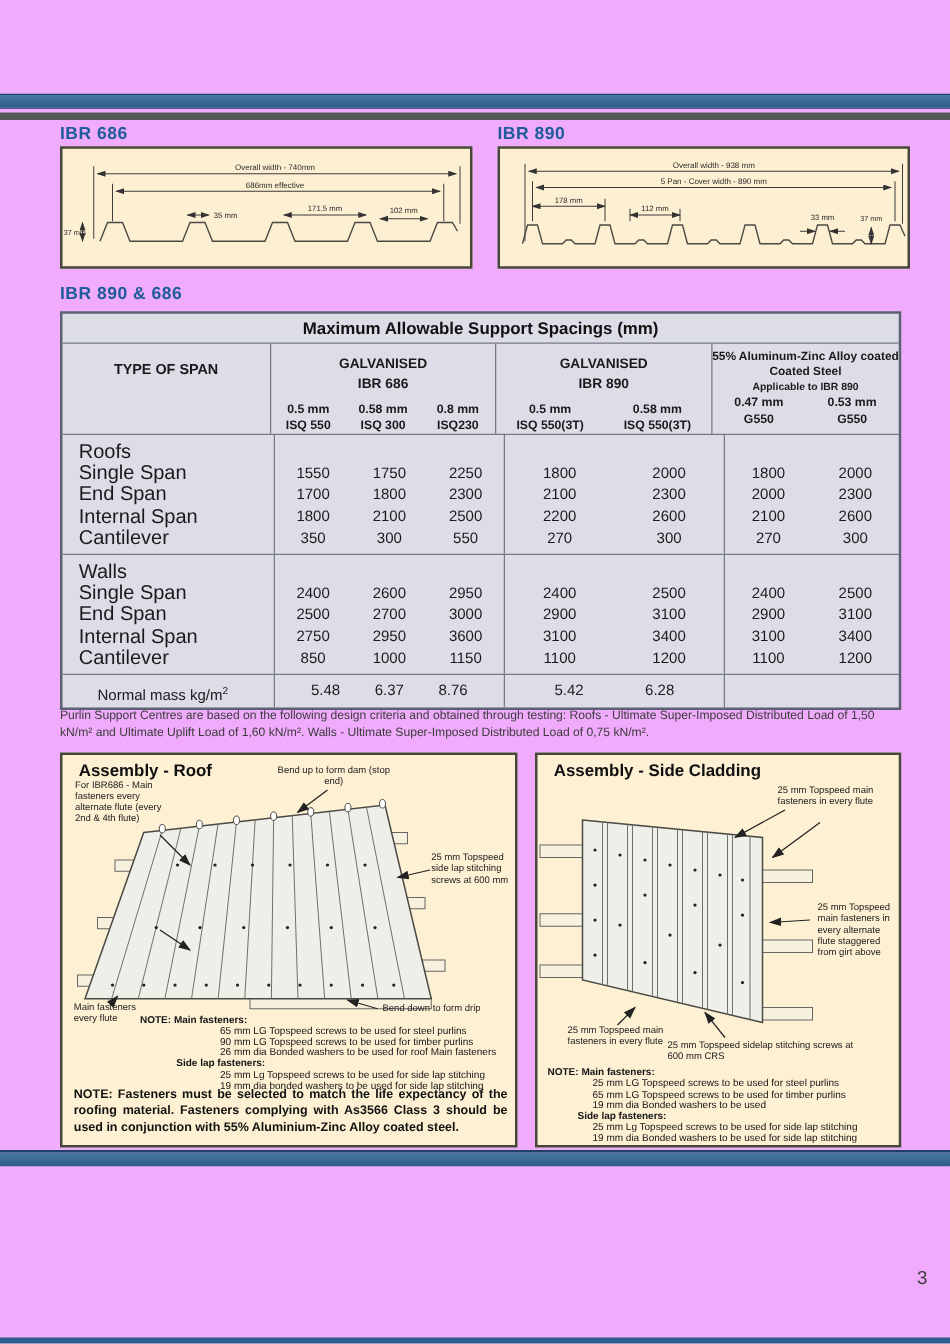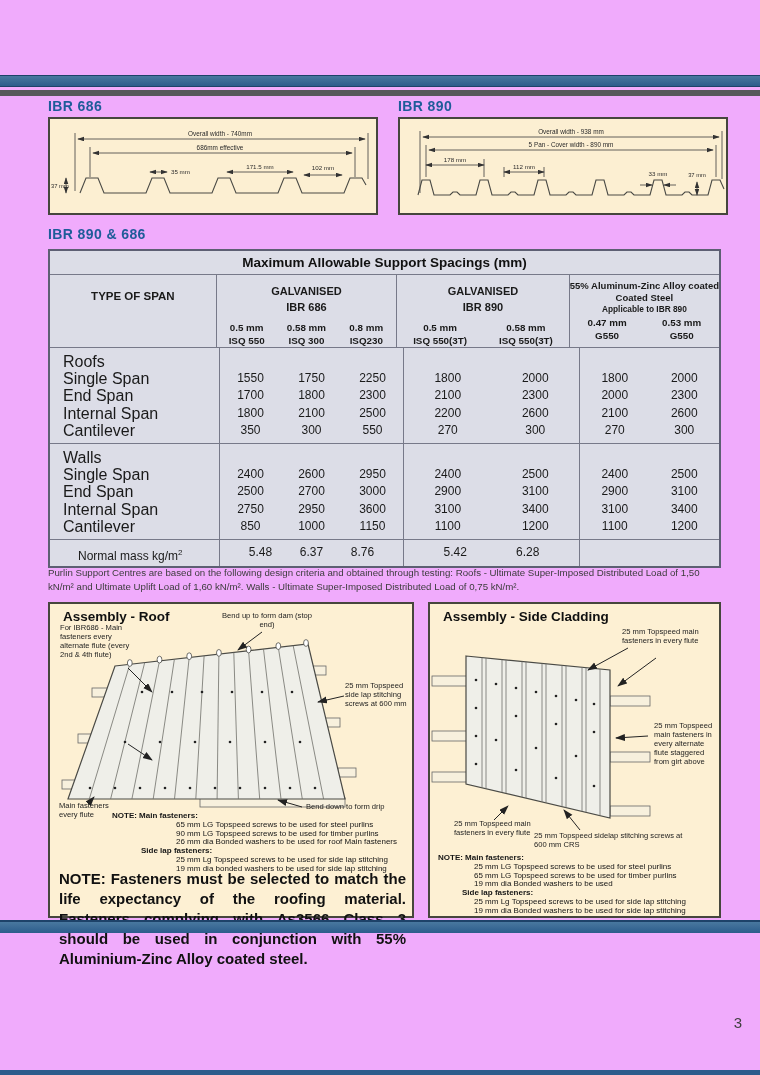--- a/index.html
+++ b/index.html
@@ -63,21 +63,21 @@
   #cladBox { left:428px; width:293px; }
   .abox svg.draw { position:absolute; left:0; top:0; }
   .atitle { position:absolute; left:13px; top:5px; font-size:13.5px; font-weight:bold; color:#101010; }
   .alabel { position:absolute; font-size:7.6px; line-height:1.18; color:#1d1d1d; }
   .noteblk { position:absolute; font-size:8px; line-height:1.1; color:#151515; }
   .nhead { font-weight:bold; }
   .roof-items .ni { margin-left:64px; }
   .roof-items .nh2 { margin-left:29px; font-weight:bold; }
   .clad-items .ni { margin-left:36px; }
   .clad-items .nh2 { margin-left:24px; font-weight:bold; }
-  .bignote { position:absolute; left:9px; top:265px; width:347px; font-size:15px; font-weight:bold;
+  .bignote { position:absolute; left:9px; top:265px; width:347px; font-size:10px; font-weight:bold;
              text-align:justify; line-height:1.33; color:#111; }
 
   .pagenum { position:absolute; right:18px; top:1014px; font-size:15px; color:#3f3f3f; }
 </style>
 </head>
 <body>
 
 <div class="page">
 
   <div class="bar-top-blue"></div>

